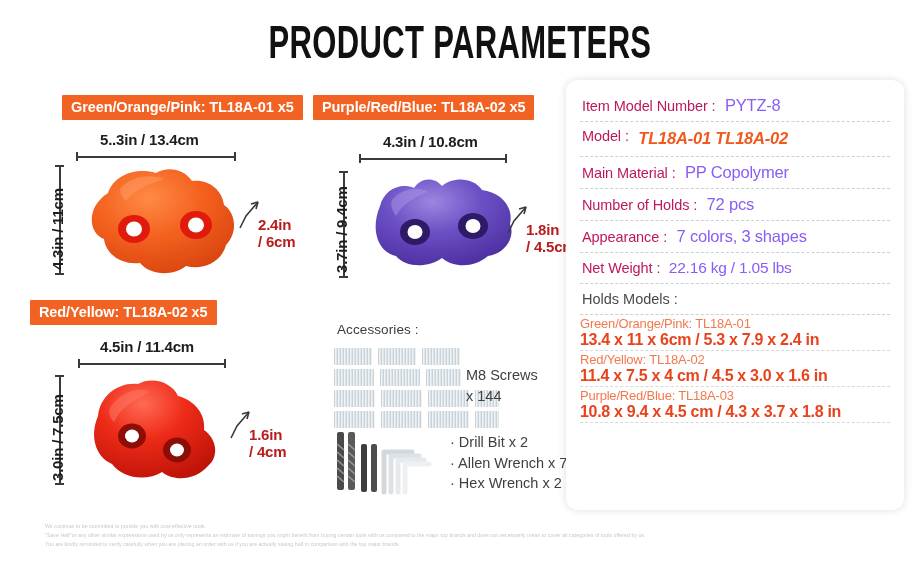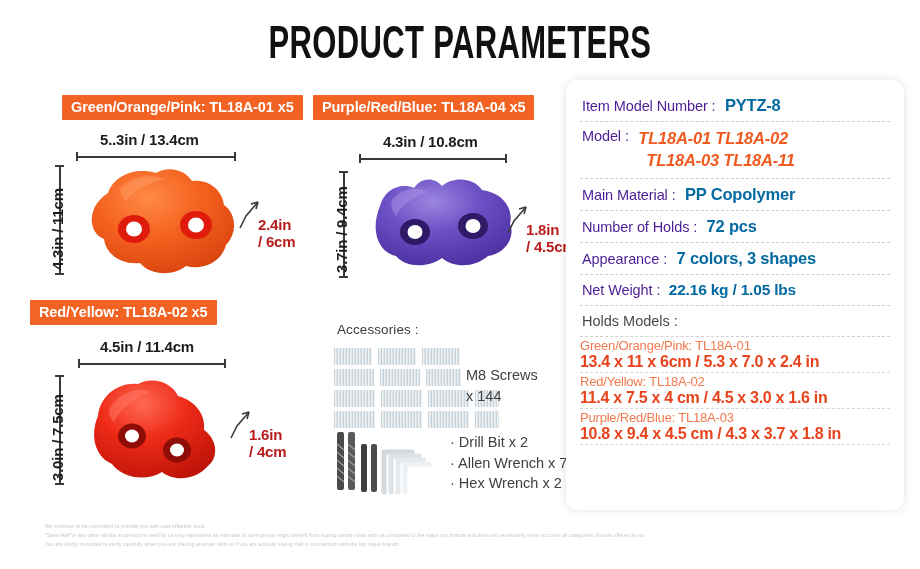--- a/index.html
+++ b/index.html
@@ -94,24 +94,24 @@
     background:#ffffff;border-radius:12px;
     box-shadow:0 0 9px rgba(0,0,0,0.13);
   }
   .panel-inner{padding:10px 14px 8px 14px;}
   .spec-row{
     padding:6px 2px 6px 2px;
     border-bottom:1px dashed #cfcfcf;
     white-space:nowrap;
   }
   .spec-label{
-    font-size:14.5px;color:#4c1d95;letter-spacing:-0.1px;
+    font-size:14.5px;color:#be185d;letter-spacing:-0.1px;
   }
   .spec-value{
-    font-size:16.5px;color:#0369a1;font-weight:bold;letter-spacing:-0.2px;
+    font-size:16.5px;color:#8b5cf6;font-weight:normal;letter-spacing:-0.2px;
   }
   .spec-value.sm{font-size:15.5px;}
   .model-grid{
     display:inline-block;vertical-align:top;font-style:italic;
   }
   .model-line{
     font-size:16.5px;color:#F05A1E;font-weight:bold;letter-spacing:-0.2px;
     line-height:1.32;
   }
   .holds-title{font-size:14.5px;color:#4a4a4a;}
@@ -173,21 +173,21 @@
 
   <svg style="position:absolute;left:236px;top:198px;" width="28" height="32">
     <path d="M4,30 L10,18 L22,4" stroke="#3a3a3a" stroke-width="1.6" fill="none"></path>
     <path d="M22,4 L15,6 M22,4 L20,11" stroke="#3a3a3a" stroke-width="1.6" fill="none"></path>
   </svg>
   <div class="dim-d-label" style="left:258px;top:216px;">
     <div>2.4in</div>
     <div>/ 6cm</div>
   </div>
 
-  <div class="badge" style="left:313px;top:95px;">Purple/Red/Blue: TL18A-04 x5</div>
+  <div class="badge" style="left:313px;top:95px;">Purple/Red/Blue: TL18A-02 x5</div>
 
   <div class="dim-h-label" style="left:383px;top:133px;">4.3in / 10.8cm</div>
   <div class="dim-h-line" style="left:359px;top:154px;width:148px;">
     <span class="cap l"></span>
       <span class="cap r"></span>
   </div>
 
   <div class="dim-v-line" style="left:339px;top:171px;height:107px;">
     <span class="cap t"></span>
       <span class="cap b"></span>
@@ -330,21 +330,20 @@
 
       <div class="spec-row">
         <span class="spec-label">Item Model Number :</span>
         <span class="spec-value" style="margin-left:5px;">PYTZ-8</span>
       </div>
 
       <div class="spec-row">
         <span class="spec-label" style="vertical-align:top;">Model :</span>
         <span class="model-grid" style="margin-left:5px;">
           <span class="model-line" style="display:block;">TL18A-01  TL18A-02</span>
-          <span class="model-line" style="display:block;margin-left:8px;">TL18A-03  TL18A-11</span>
         </span>
       </div>
 
       <div class="spec-row">
         <span class="spec-label">Main Material :</span>
         <span class="spec-value" style="margin-left:5px;">PP Copolymer</span>
       </div>
 
       <div class="spec-row">
         <span class="spec-label">Number of Holds :</span>
@@ -361,21 +360,21 @@
         <span class="spec-label">Net Weight :</span>
         <span class="spec-value sm" style="margin-left:4px;">22.16 kg / 1.05 lbs</span>
       </div>
 
       <div class="spec-row">
         <span class="holds-title">Holds Models :</span>
       </div>
 
       <div class="hm-row">
         <div class="hm-name">Green/Orange/Pink: TL18A-01</div>
-        <div class="hm-dims">13.4 x 11 x 6cm / 5.3 x 7.0 x 2.4 in</div>
+        <div class="hm-dims">13.4 x 11 x 6cm / 5.3 x 7.9 x 2.4 in</div>
       </div>
       <div class="hm-row">
         <div class="hm-name">Red/Yellow: TL18A-02</div>
         <div class="hm-dims">11.4 x 7.5 x 4 cm / 4.5 x 3.0 x 1.6 in</div>
       </div>
       <div class="hm-row">
         <div class="hm-name">Purple/Red/Blue: TL18A-03</div>
         <div class="hm-dims">10.8 x 9.4 x 4.5 cm / 4.3 x 3.7 x 1.8 in</div>
       </div>
 

